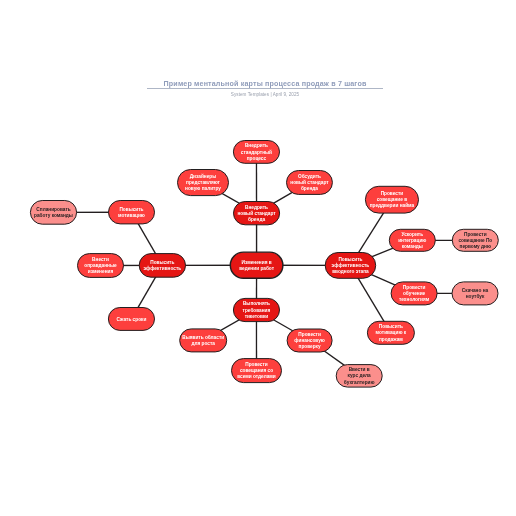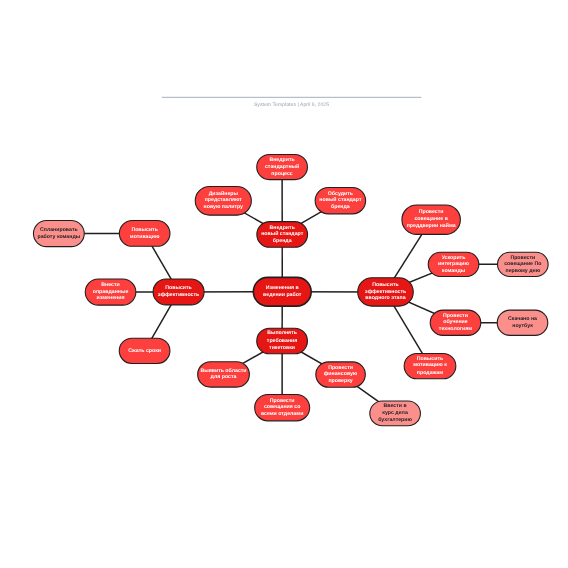--- a/index.html
+++ b/index.html
@@ -211,14 +211,15 @@
       </div>
       <div class="node lv3" style="left: 335.7px; top: 364.1px; width: 47px; height: 23.5px;">
         <span>
           <em style="display: block; font-style: normal; white-space: nowrap;">Ввести в</em>
           <em style="display: block; font-style: normal; white-space: nowrap;">курс дела</em>
           <em style="display: block; font-style: normal; white-space: nowrap;">бухгалтерию</em>
         </span>
       </div>
     </div>
   <div class="rule"></div>
+  <div class="title">Пример ментальной карты процесса продаж в 7 шагов</div>
   <div class="sub">System Templates  |  April 9, 2025</div>
 </div>
 
 </body></html>

